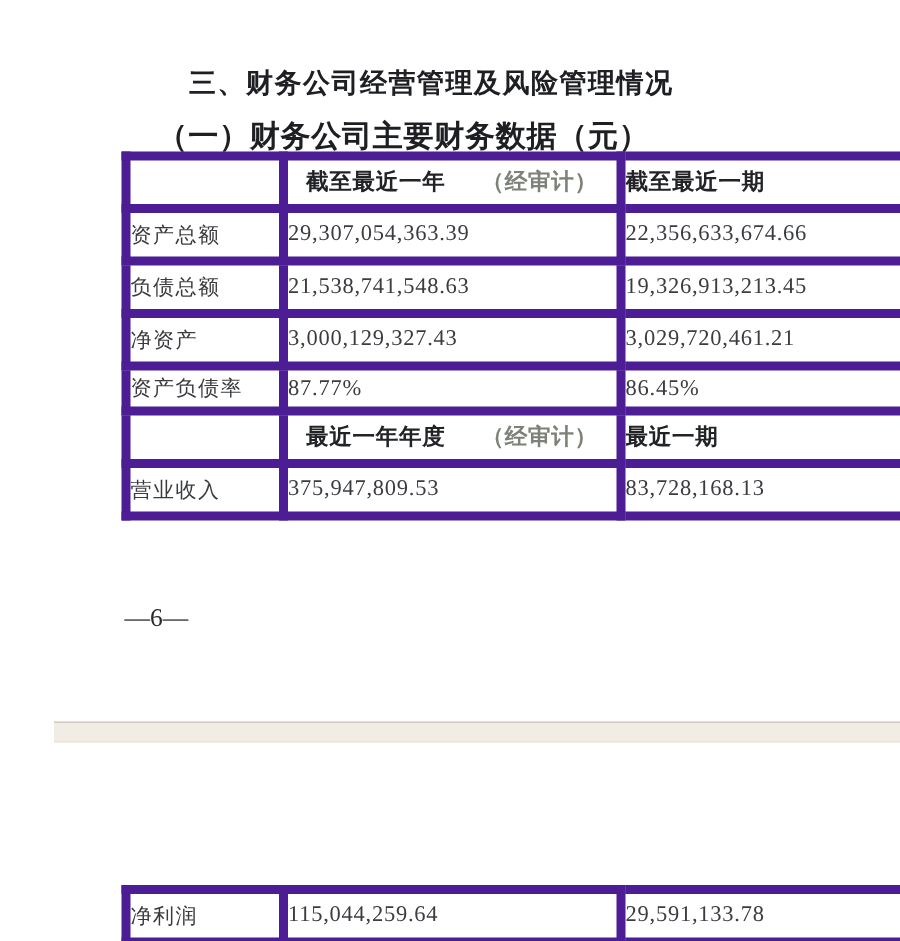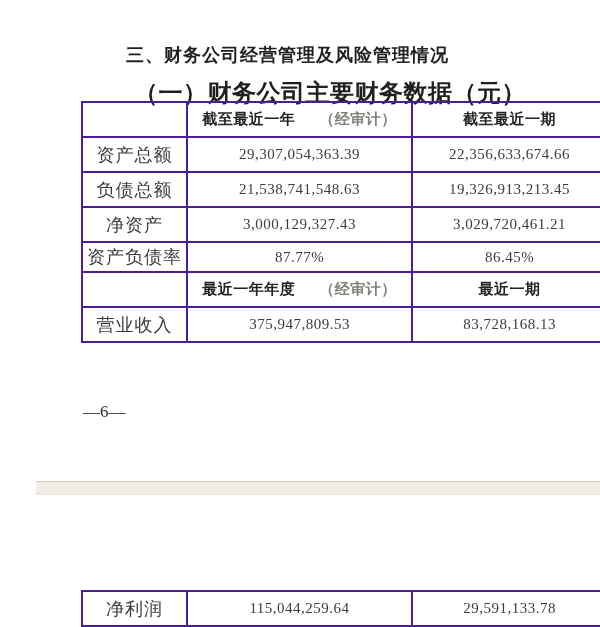--- a/index.html
+++ b/index.html
@@ -11,48 +11,48 @@
     overflow: hidden;
     font-family: "Liberation Sans", sans-serif;
     color: #36383c;
   }
   .section-title {
     position: absolute; left: 90px; top: 7px;
     font-size: 18px; font-weight: bold; color: #1e1f22;
     letter-spacing: 1px; white-space: nowrap;
   }
   .subsection-title {
-    position: absolute; left: 98px; top: 41px;
-    font-size: 24px; font-weight: bold; color: #1e1f22;
+    position: absolute; left: 69px; top: 41px;
+    font-size: 20px; font-weight: bold; color: #1e1f22;
     letter-spacing: 0.5px; white-space: nowrap;
   }
   table.fin {
     position: absolute; left: 45px;
     width: 525px;
     border-collapse: collapse; table-layout: fixed;
   }
   #table1 { top: 65px; }
   #table2 { top: 554px; }
   table.fin td {
-    border: 2px solid #4c1d95;
-    text-align: center; vertical-align: middle;
+    border: 6px solid #4c1d95;
+    text-align: left; vertical-align: middle;
     overflow: hidden; white-space: nowrap;
   }
   .col1 { width: 105px; }
   .col2 { width: 225px; }
   .col3 { width: 195px; }
   .hdr {
     font-size: 15px; font-weight: bold; color: #222326;
     letter-spacing: 0.5px;
   }
   .hdr .note {
     font-weight: bold; color: #7d8279;
   }
   .lbl {
-    font-size: 18px; color: #393b3e; letter-spacing: 1px;
+    font-size: 14px; color: #393b3e; letter-spacing: 1px;
   }
   .num {
     font-family: "Liberation Serif", serif;
     font-size: 15px; color: #3a3c40; letter-spacing: 0.5px;
   }
   .page-number {
     position: absolute; left: 47px; top: 366px;
     font-family: "Liberation Serif", serif;
     font-size: 17px; color: #2a2a2d; white-space: nowrap;
   }

